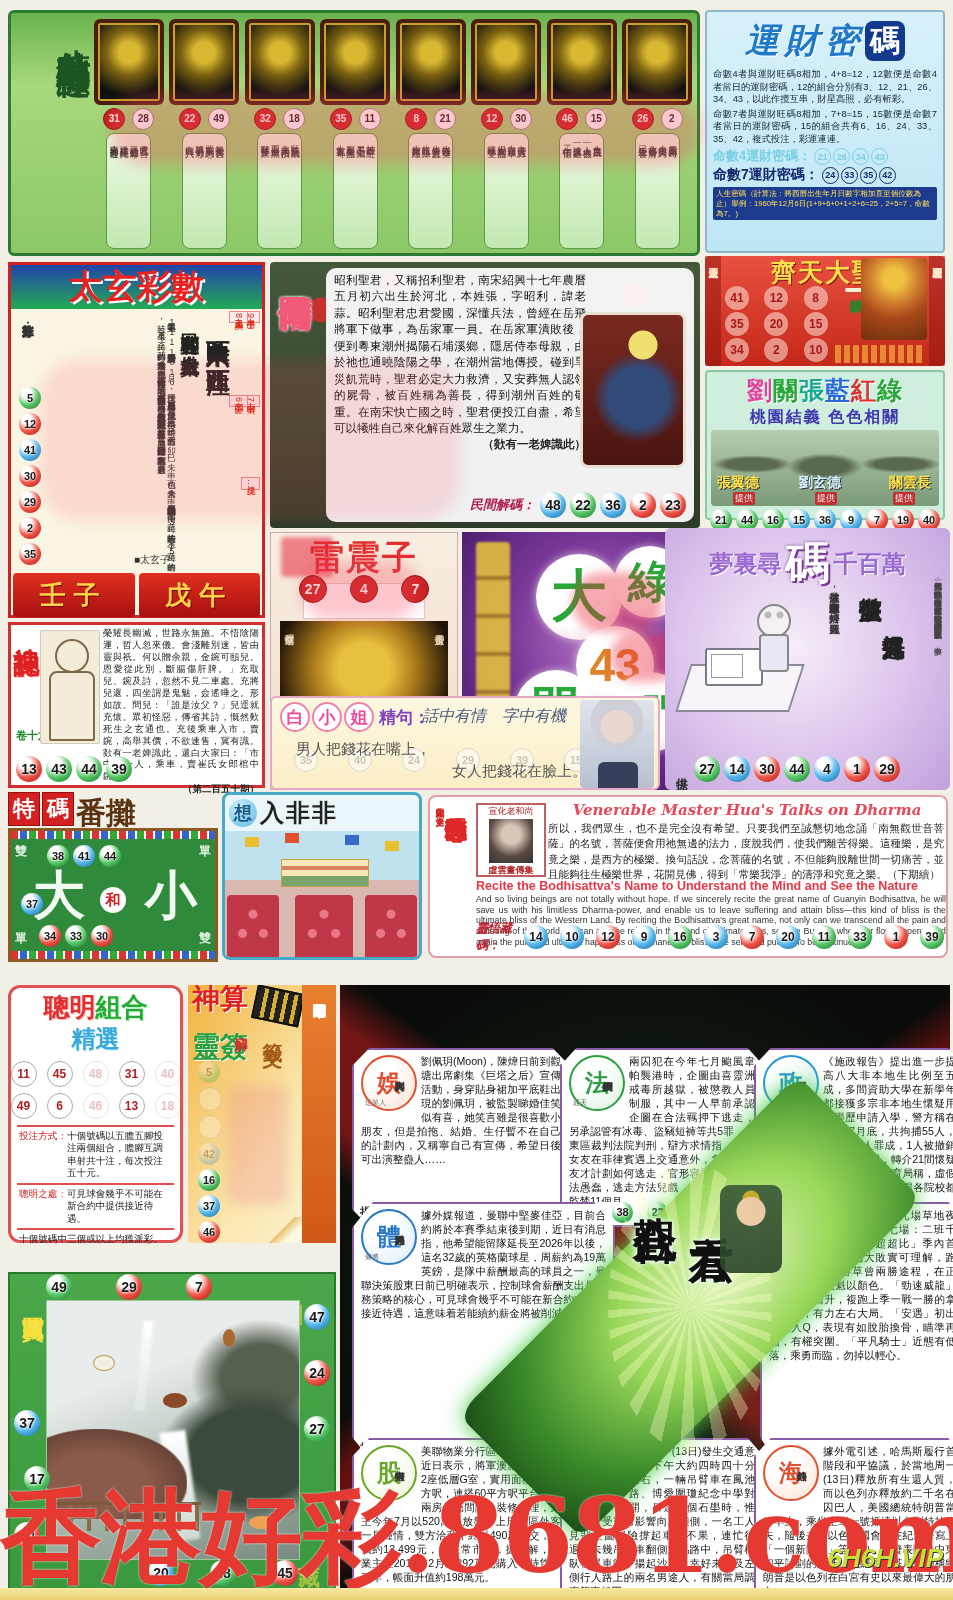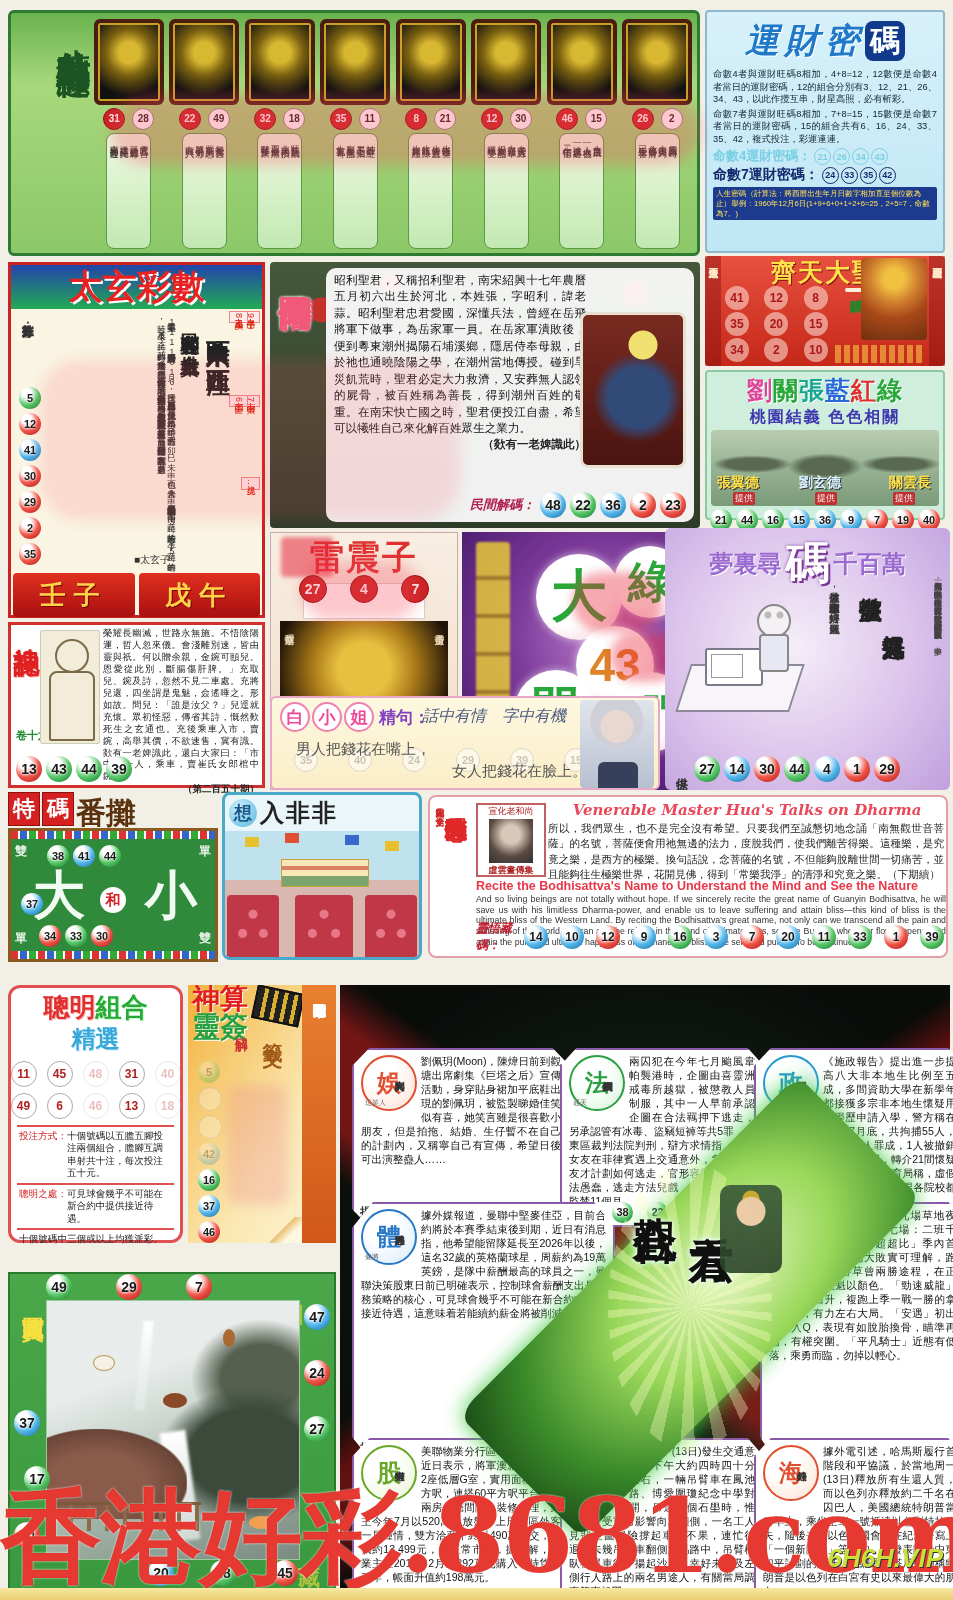--- a/index.html
+++ b/index.html
@@ -220,21 +220,21 @@
   #cm-t1 .a{color:#e03030;text-shadow:1px 1px 0 #fbb;}
   #cm-t1 .b{color:#28a838;text-shadow:1px 1px 0 #bfb;}
   #cm-t2{text-align:center;font-size:24px;font-weight:bold;color:#38a8d8;text-shadow:1px 1px 0 #cef;margin-top:-2px;}
   .cm-row{display:flex;justify-content:center;gap:6px;margin:6px 0;}
   .cm-note{border-top:2px solid #e05050;margin:0 6px;padding:3px 2px;font-size:9.6px;line-height:1.3;color:#222;display:flex;}
   .cm-note .lab{color:#d02020;font-weight:normal;flex:none;}
   
   #ss{left:188px;top:985px;width:148px;height:258px;background:linear-gradient(120deg,#f2b23c,#fbe7b0 60%,#fdf4d8);overflow:hidden;}
   #ss-title{position:absolute;left:4px;top:0;font-size:28px;font-weight:bold;line-height:1;}
   #ss-title .n{color:#e02020;text-shadow:1px 1px 0 #fff;}
-  #ss-title .l{color:#28a040;text-shadow:1px 1px 0 #fff;}
+  #ss-title .l{color:#28a040;text-shadow:1px 1px 0 #fff;margin-top:20px;}
   #ss-abacus{position:absolute;left:66px;top:4px;width:44px;height:30px;background:#222;transform:rotate(12deg);
      background-image:repeating-linear-gradient(90deg,transparent 0 6px,#d8b030 6px 10px);border:2px solid #111;}
   #ss-jie{position:absolute;left:44px;top:44px;color:#d03030;font-size:13px;font-weight:bold;writing-mode:vertical-rl;}
   #ss-qian{position:absolute;left:72px;top:42px;color:#a05818;font-size:20px;font-weight:bold;writing-mode:vertical-rl;letter-spacing:4px;}
   #ss-right{position:absolute;right:0;top:0;bottom:0;width:34px;background:linear-gradient(#e88030,#d05818);display:flex;align-items:center;justify-content:center;}
   #ss-right span{color:#fff;font-size:13px;font-weight:bold;height:240px;}
   #ss-balls{position:absolute;left:8px;top:76px;display:flex;flex-direction:column;gap:4px;}
   #ss-faint{position:absolute;left:40px;top:100px;width:60px;height:120px;background:rgba(230,120,140,.25);filter:blur(6px);border-radius:10px;}
   #ss-curl{position:absolute;right:34px;bottom:0;width:36px;height:26px;background:linear-gradient(135deg,transparent 46%,#e8c070 47%,#fff8e0 70%);}
   

